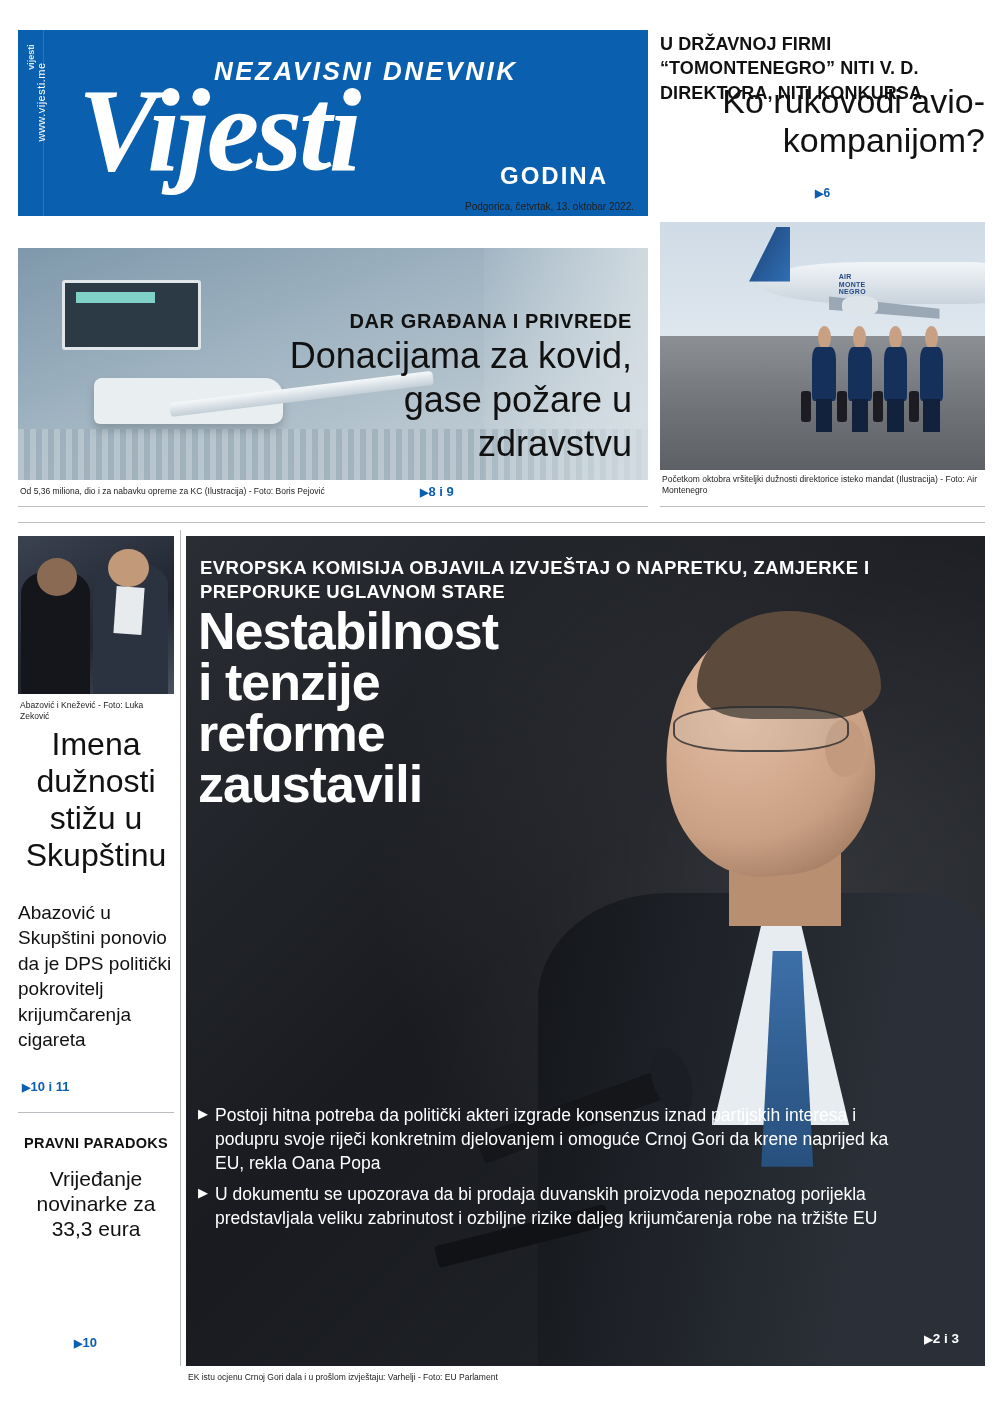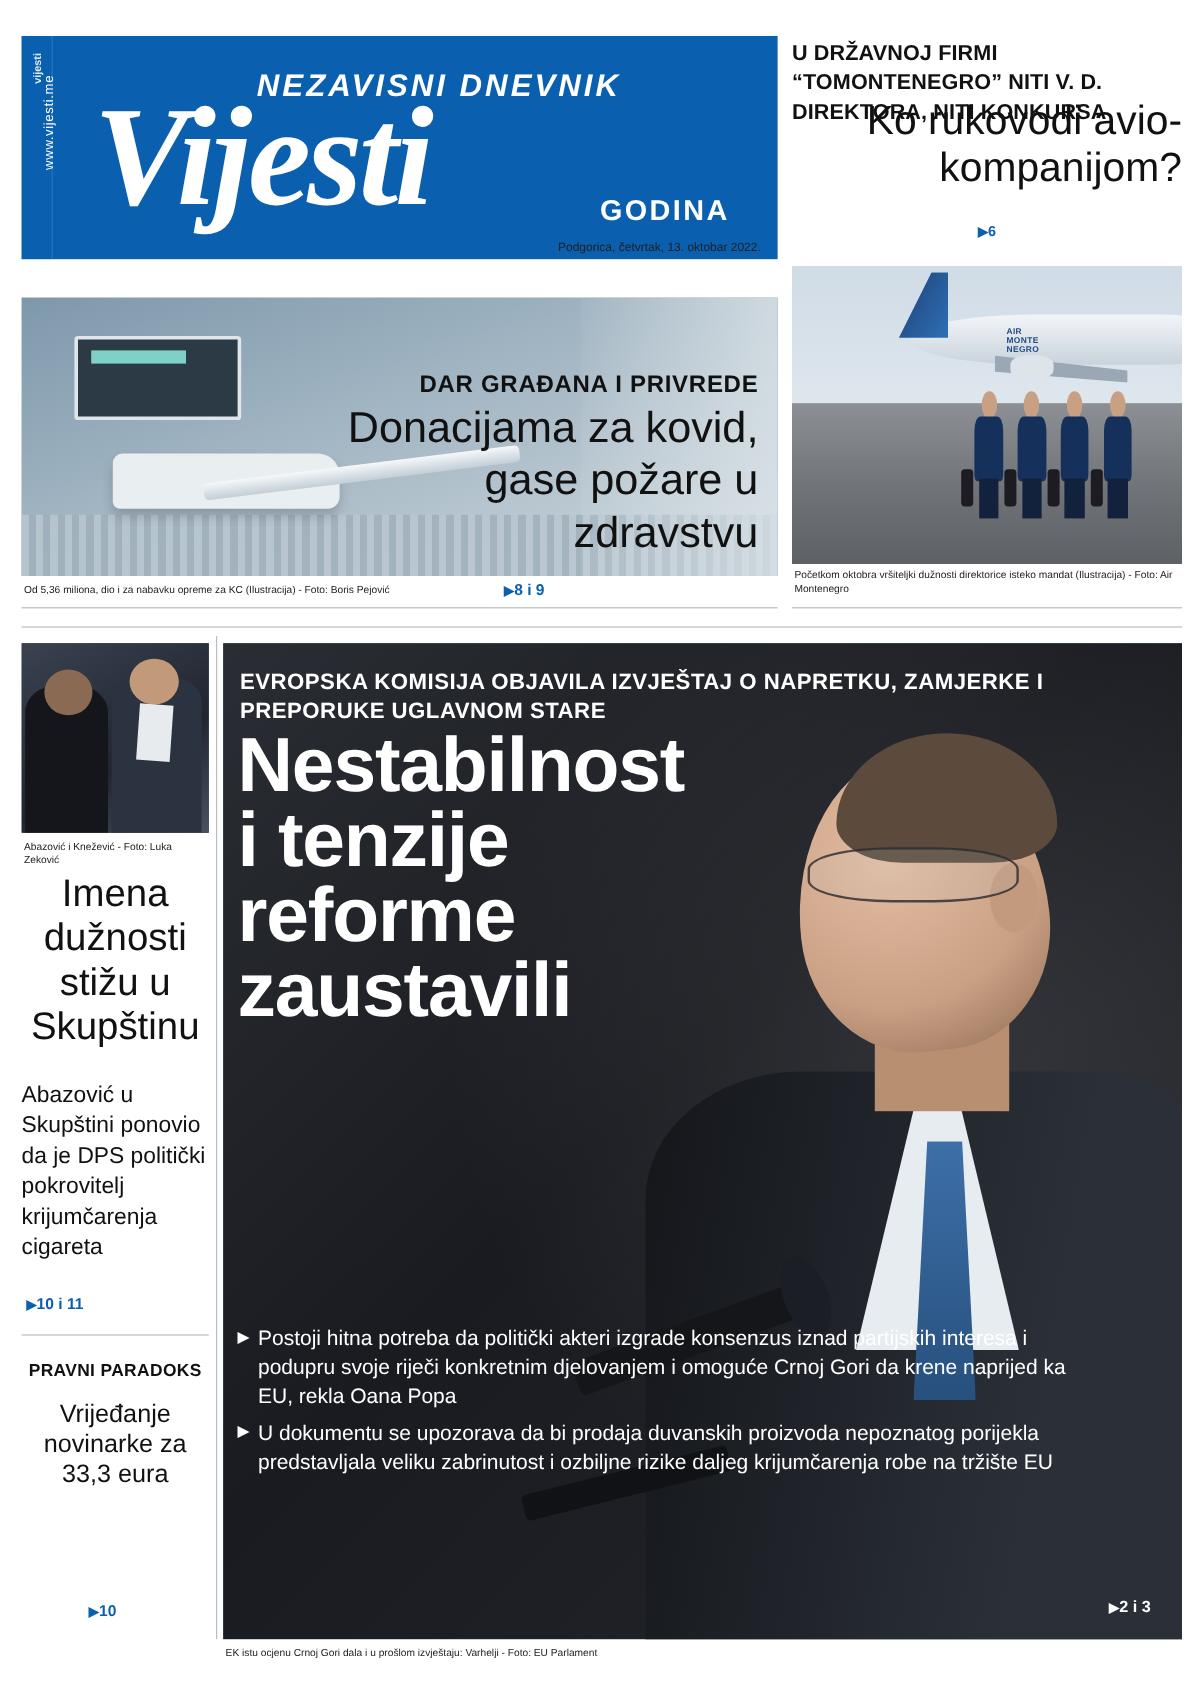--- a/index.html
+++ b/index.html
@@ -408,21 +408,21 @@
   }
   .main-kicker {
     position: absolute; left: 200px; top: 556px;
     width: 700px;
     font-size: 18.5px; font-weight: bold; color: #ffffff;
     line-height: 1.32; letter-spacing: .4px;
   }
   .main-head {
     position: absolute; left: 198px; top: 606px;
     width: 520px;
-    font-size: 64px; font-weight: bold; color: #ffffff;
+    font-size: 52px; font-weight: bold; color: #ffffff;
     line-height: 0.98; letter-spacing: -1px;
     font-family: "Liberation Sans", sans-serif;
   }
   .main-head span { display: block; }
 
   .bullets {
     position: absolute; left: 198px; top: 1104px;
     width: 720px;
     color: #ffffff;
   }

